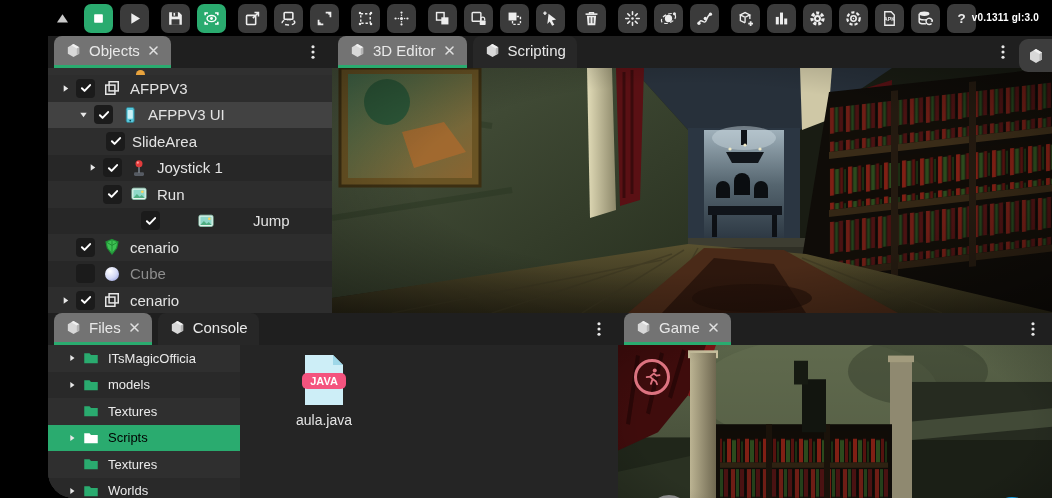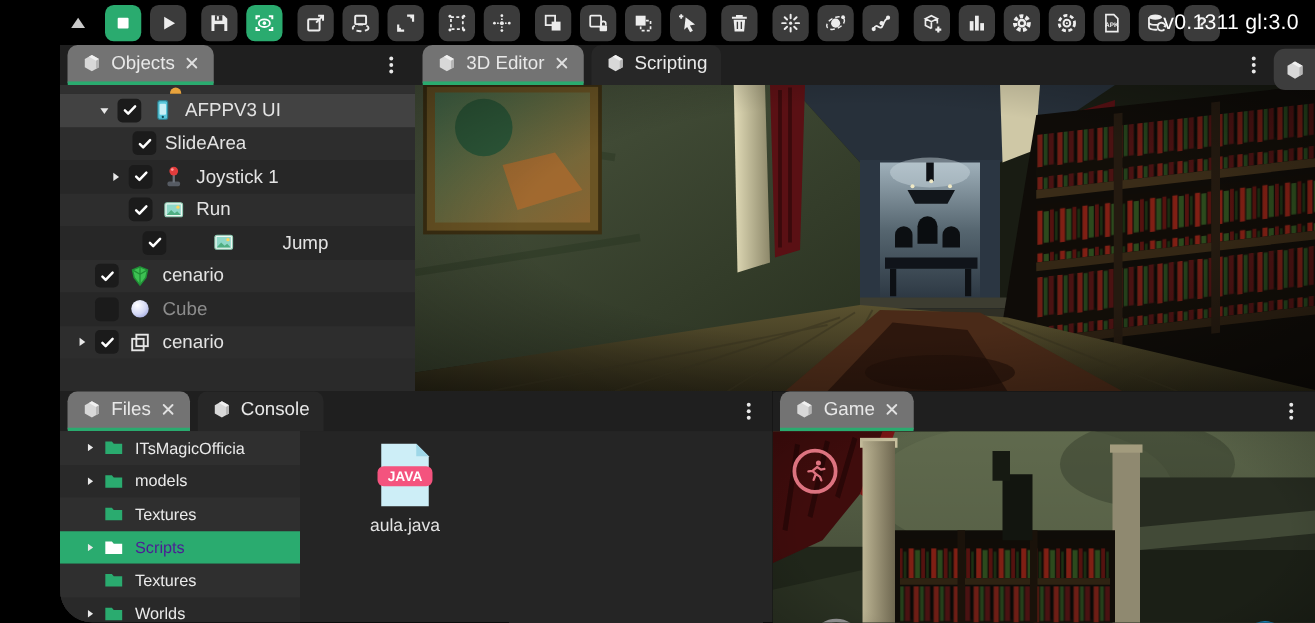--- a/index.html
+++ b/index.html
@@ -11,22 +11,22 @@
 
   
   .toolbar{position:absolute;left:0;top:0;width:1052px;height:36px;display:flex;align-items:center;}
   .tb-buttons{display:flex;align-items:center;margin-left:48px;}
   .tbtn{width:29px;height:29px;margin-right:7px;border-radius:7px;background:#3b3b3b;
         display:flex;align-items:center;justify-content:center;color:#ededed;flex:0 0 auto;}
   .tbtn.gap{margin-left:5px;}
   .tbtn.active{background:#2aab6f;color:#fff;}
   .tbtn.flat{background:transparent;color:#c9c9c9;}
   .tbtn svg{width:19px;height:19px;}
-  .version{position:absolute;right:13px;top:0;line-height:36px;font-size:17px;
-           font-weight:normal;color:#ffffff;letter-spacing:.2px;}
+  .version{position:absolute;right:13px;top:0;line-height:36px;font-size:10px;
+           font-weight:bold;color:#ffffff;letter-spacing:.2px;}
 
   
   .panel{position:absolute;background:#2a2a2a;overflow:hidden;}
   .objects-panel{left:48px;top:36px;width:284px;height:277px;}
   .editor-panel{left:332px;top:36px;width:720px;height:277px;background:#1c1c1c;}
   .files-panel{left:48px;top:313px;width:570px;height:185px;border-radius:0 0 0 26px;}
   .game-panel{left:618px;top:313px;width:434px;height:234px;border-radius:0 0 10px 0;background:#141414;text-align:center;}
 
   .tabbar{height:32px;background:#1f1f1f;display:flex;align-items:stretch;position:relative;}
   .tab{display:flex;align-items:center;gap:7px;padding:0 11px;margin-left:6px;
@@ -57,21 +57,21 @@
   .files-body{position:absolute;left:0;right:0;top:32px;bottom:0;display:flex;}
   .ftree{width:192px;background:#2f2f2f;flex:0 0 auto;}
   .trow{height:26.5px;display:flex;align-items:center;background:#2f2f2f;box-sizing:border-box;padding-left:14px;}
   .trow.alt{background:#292929;}
   .trow.sel{background:#2aab6f;}
   .trow .arrow{width:20px;display:flex;align-items:center;justify-content:center;color:#e8e8e8;flex:0 0 auto;}
   .trow .arrow svg{width:10px;height:10px;}
   .trow .folder{width:18px;height:18px;margin-right:8px;color:#2aab6f;flex:0 0 auto;}
   .trow.sel .folder{color:#ffffff;}
   .tlabel{font-size:13px;color:#eaeaea;white-space:nowrap;}
-  .trow.sel .tlabel{color:#4c1d95;}
+  .trow.sel .tlabel{color:#000000;}
   .fgrid{flex:1;background:#252525;position:relative;}
   .file-item{position:absolute;left:38px;top:8px;width:92px;display:flex;flex-direction:column;align-items:center;}
   .file-item .fname{margin-top:5px;font-size:14px;color:#e3e3e3;}
 
   
   .viewport{position:absolute;left:0;right:0;top:32px;bottom:0;background:#0d0d0d;}
   .viewport svg{width:100%;height:100%;}
 
   .panel-toggle{position:absolute;right:0;top:39px;width:33px;height:33px;background:#3d3d3d;
                 border-radius:9px 0 0 9px;display:flex;align-items:center;justify-content:center;}
@@ -435,20 +435,36 @@
       </div>
       <svg class="kebab">
           <use href="#kebab-icon"></use>
         </svg>
     </div>
     <div class="rows">
       <div class="clip-strip">
         <span class="orange-dot"></span>
       </div>
       <div id="object-rows">
+          <div class="orow" style="padding-left: 6px;">
+            <span class="arrow">
+              <svg>
+                <use href="#tri-right-icon"></use>
+              </svg>
+            </span>
+            <span class="cbox on">
+              <svg>
+                <use href="#check-icon"></use>
+              </svg>
+            </span>
+            <svg class="obj-ic">
+              <use href="#frames-icon"></use>
+            </svg>
+            <span class="olabel">AFPPV3</span>
+          </div>
           <div class="orow alt sel" style="padding-left: 24px;">
             <span class="arrow">
               <svg>
                 <use href="#tri-down-icon"></use>
               </svg>
             </span>
             <span class="cbox on">
               <svg>
                 <use href="#check-icon"></use>
               </svg>
@@ -488,21 +504,21 @@
             <span class="cbox on">
               <svg>
                 <use href="#check-icon"></use>
               </svg>
             </span>
             <svg class="obj-ic">
               <use href="#image-icon"></use>
             </svg>
             <span class="olabel">Run</span>
           </div>
-          <div class="orow alt" style="padding-left: 15px; gap: 29px;">
+          <div class="orow alt" style="padding-left: 42px; gap: 29px;">
             <span class="arrow"></span>
             <span class="cbox on">
               <svg>
                 <use href="#check-icon"></use>
               </svg>
             </span>
             <svg class="obj-ic">
               <use href="#image-icon"></use>
             </svg>
             <span class="olabel">Jump</span>

